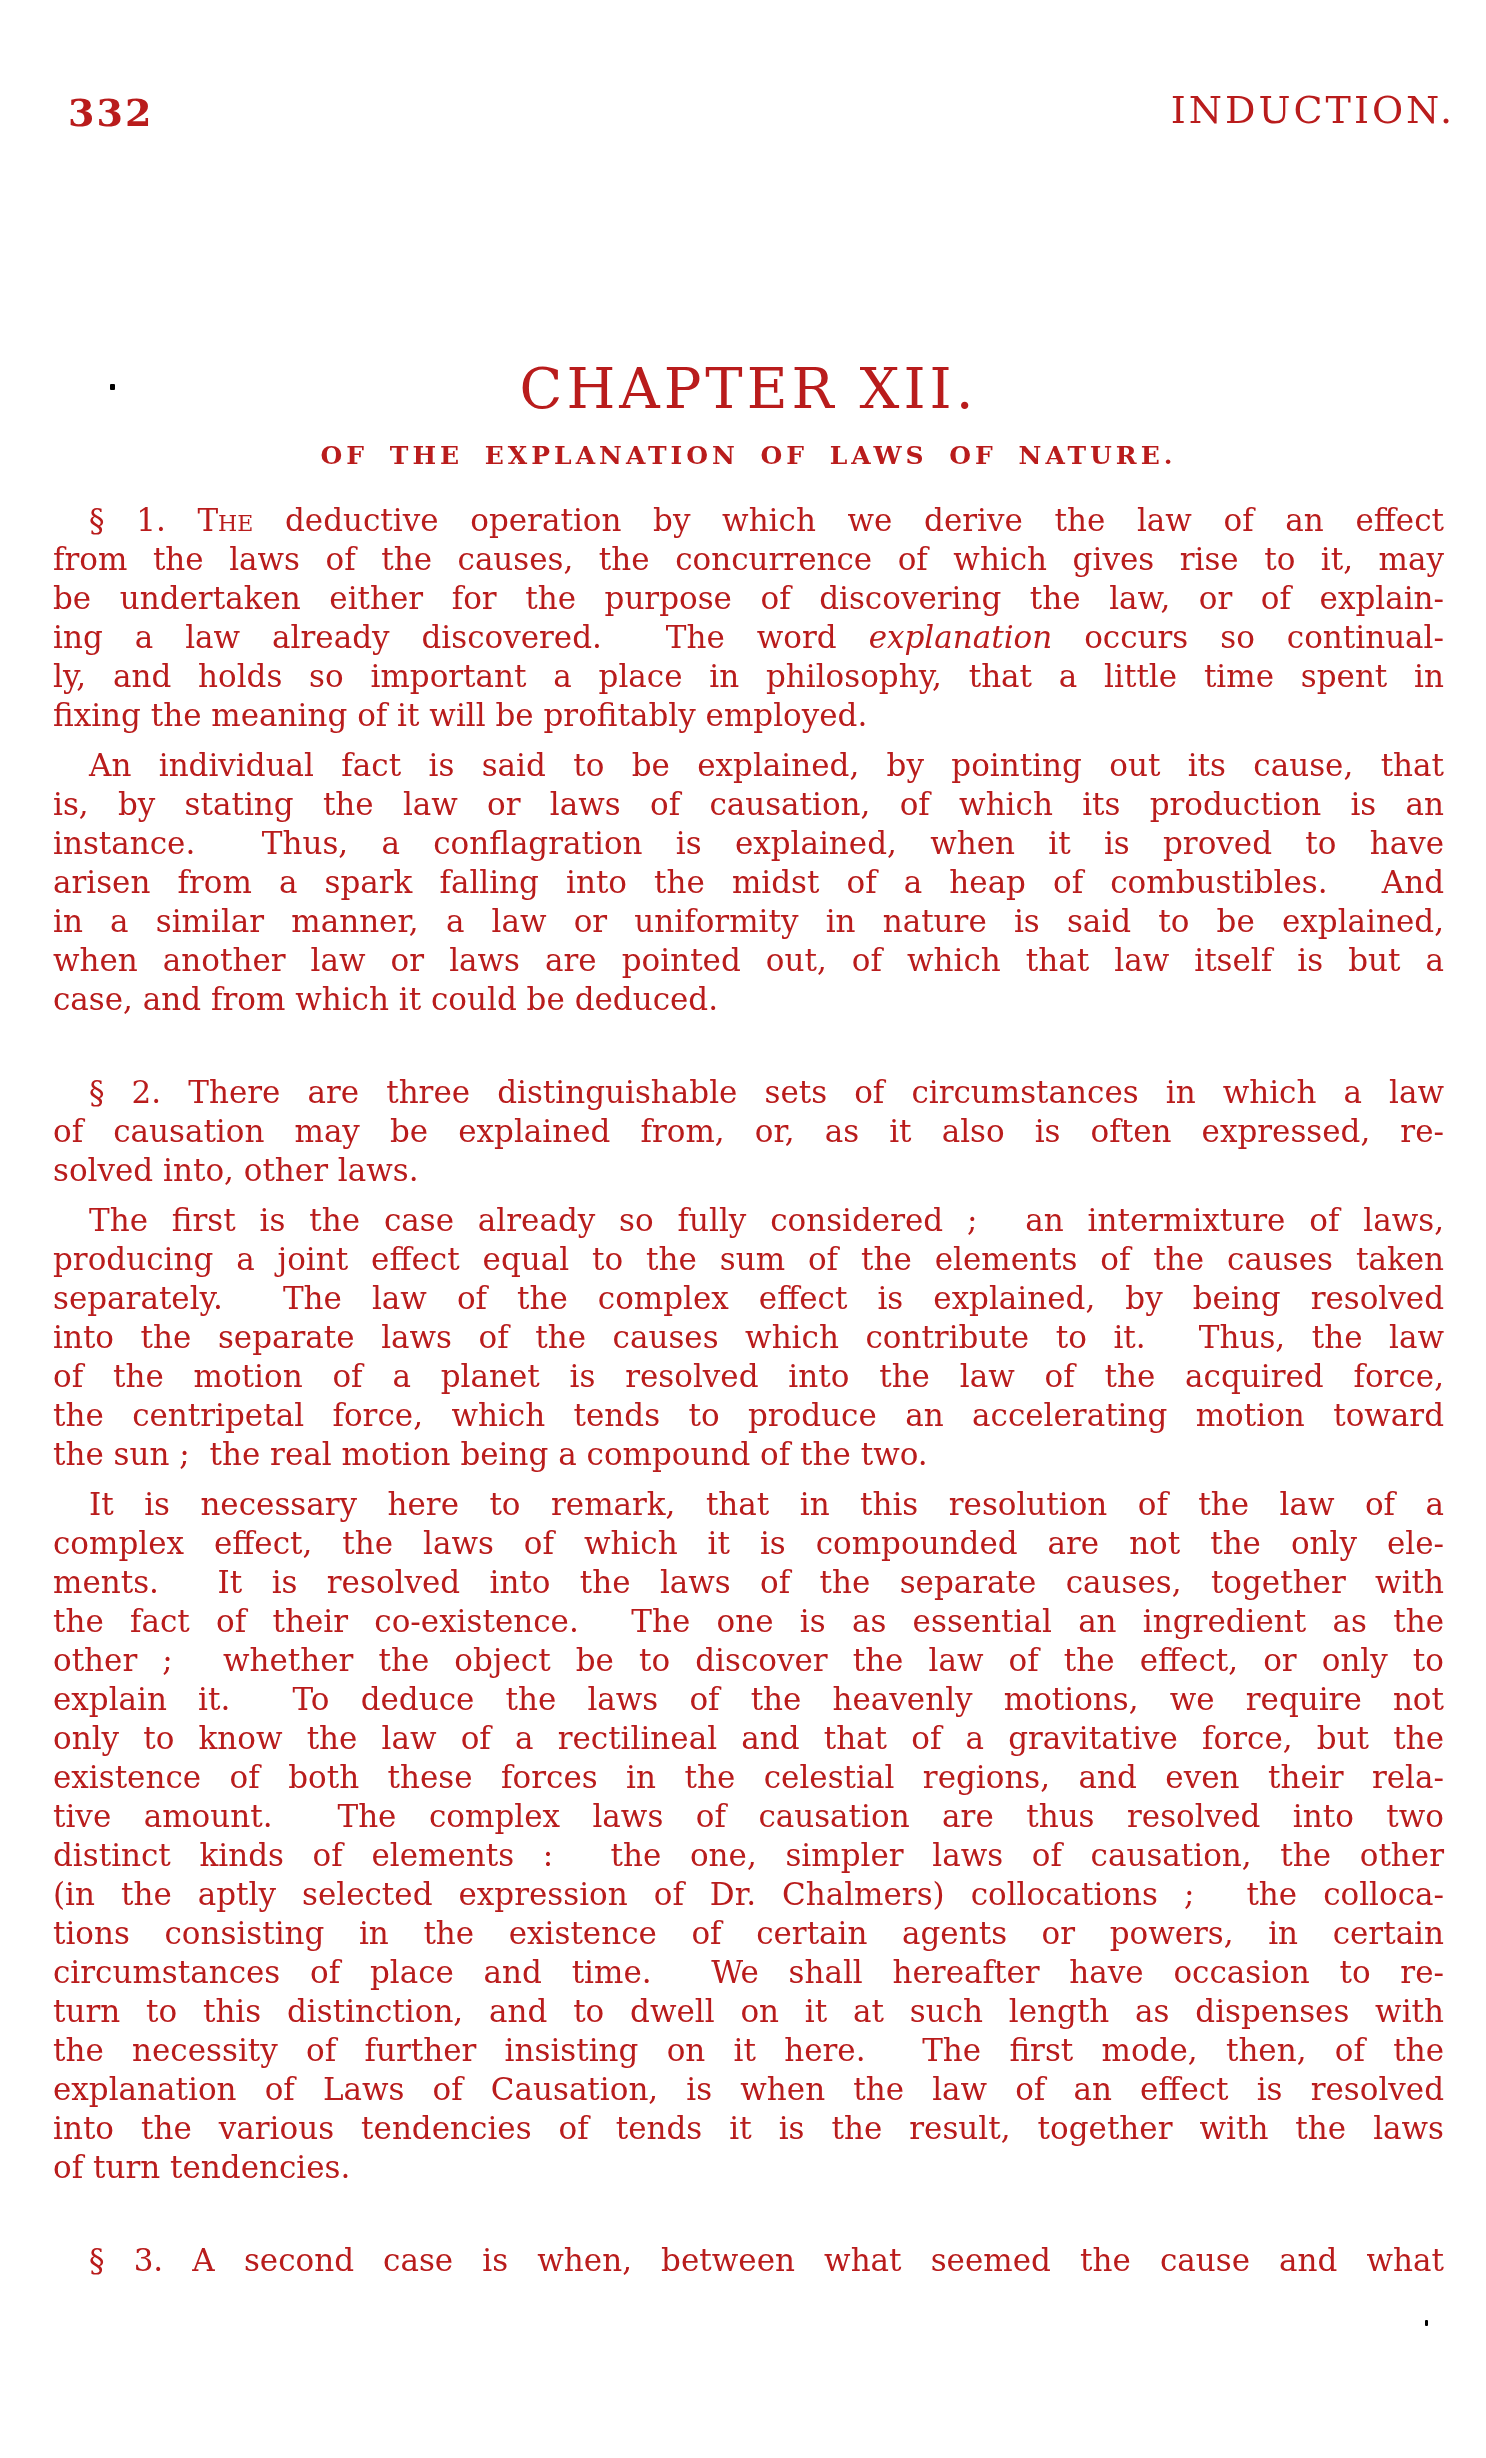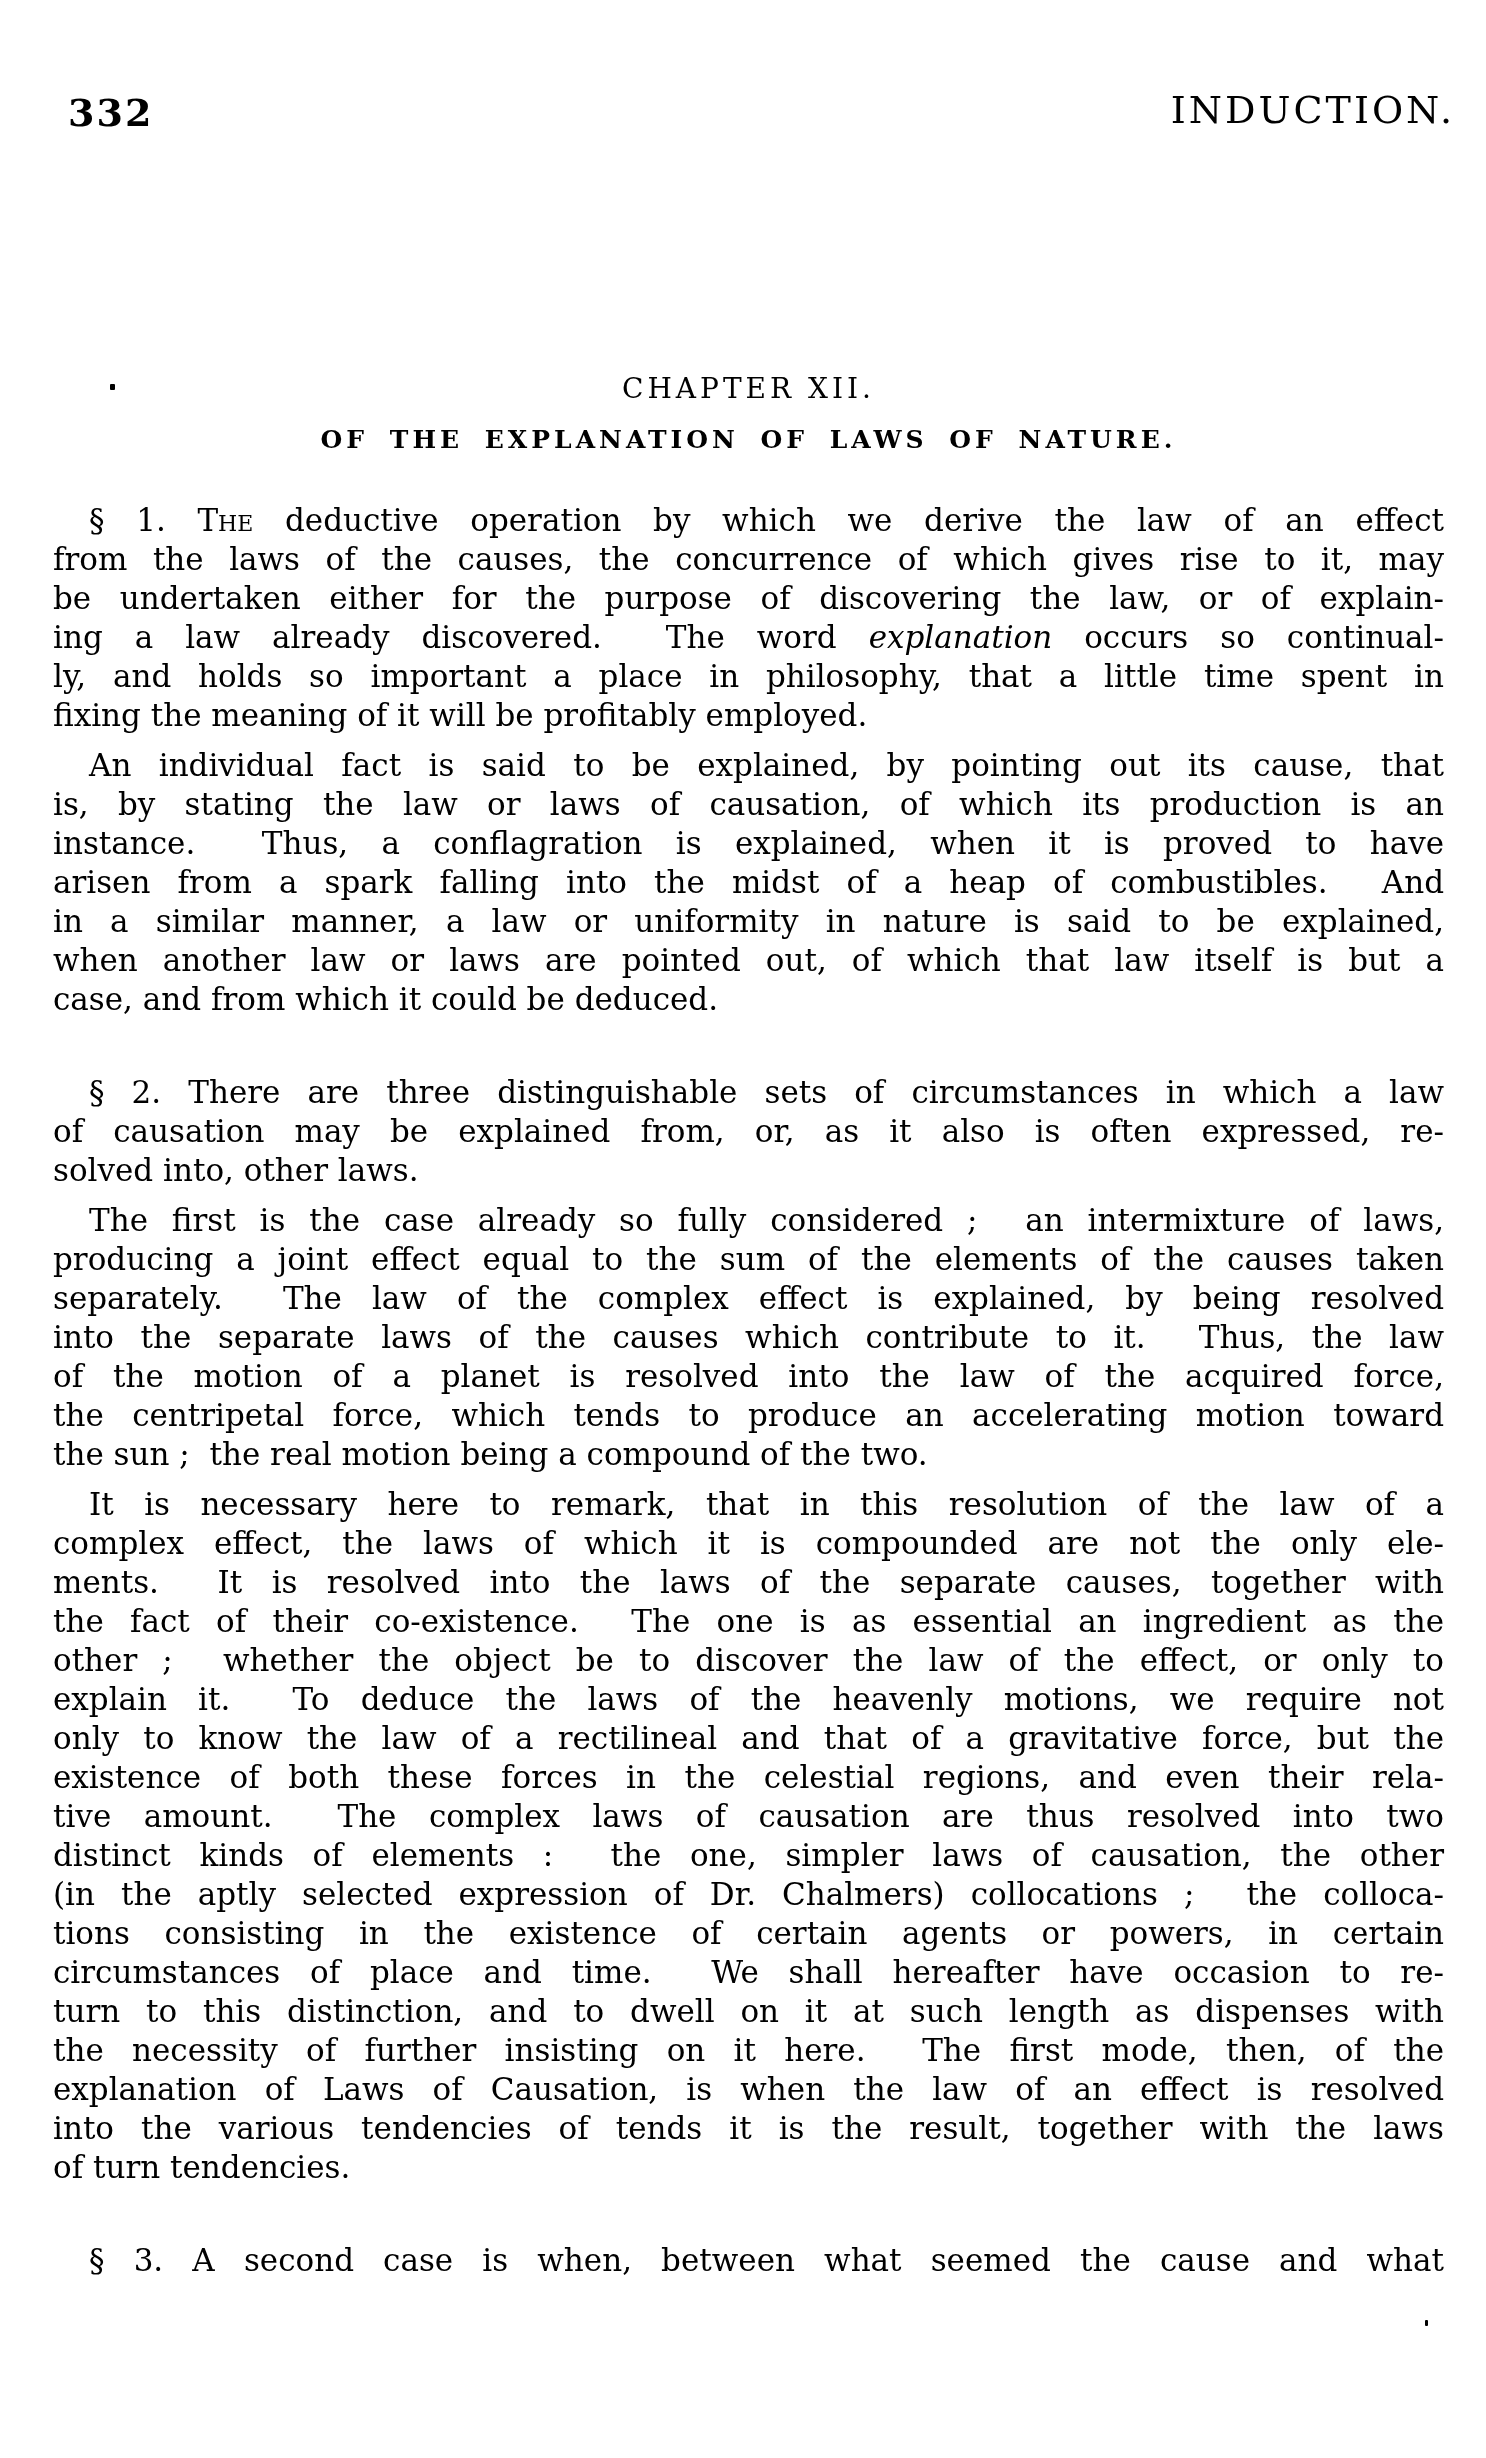--- a/index.html
+++ b/index.html
@@ -1,21 +1,21 @@
 <!DOCTYPE html>
 <html><head>
 <meta charset="utf-8">
 <style>
   html, body { margin: 0; padding: 0; background: #ffffff; }
   .page {
     position: relative;
     width: 1487px;
     height: 2459px;
     background: #ffffff;
-    color: #000000;
+    color: #b91c1c;
     font-family: "DejaVu Serif", serif;
     overflow: hidden;
   }
   
   .running-head {
     position: absolute;
     top: 88px; left: 42px; right: 32px;
     height: 48px;
   }
   .page-number {
@@ -32,22 +32,22 @@
     font-weight: normal;
     letter-spacing: 3px;
   }
   
   .chapter-heading {
     position: absolute;
     top: 356px; left: 42px; right: 32px;
     text-align: center;
   }
   .chapter-title {
-    margin: 16px;
-    font-size: 28px;
+    margin: 0;
+    font-size: 56px;
     font-weight: normal;
     letter-spacing: 4px;
   }
   .chapter-subtitle {
     margin: 20px 0 0 0;
     font-size: 25px;
     font-weight: bold;
     letter-spacing: 4px;
     word-spacing: 9px;
   }

